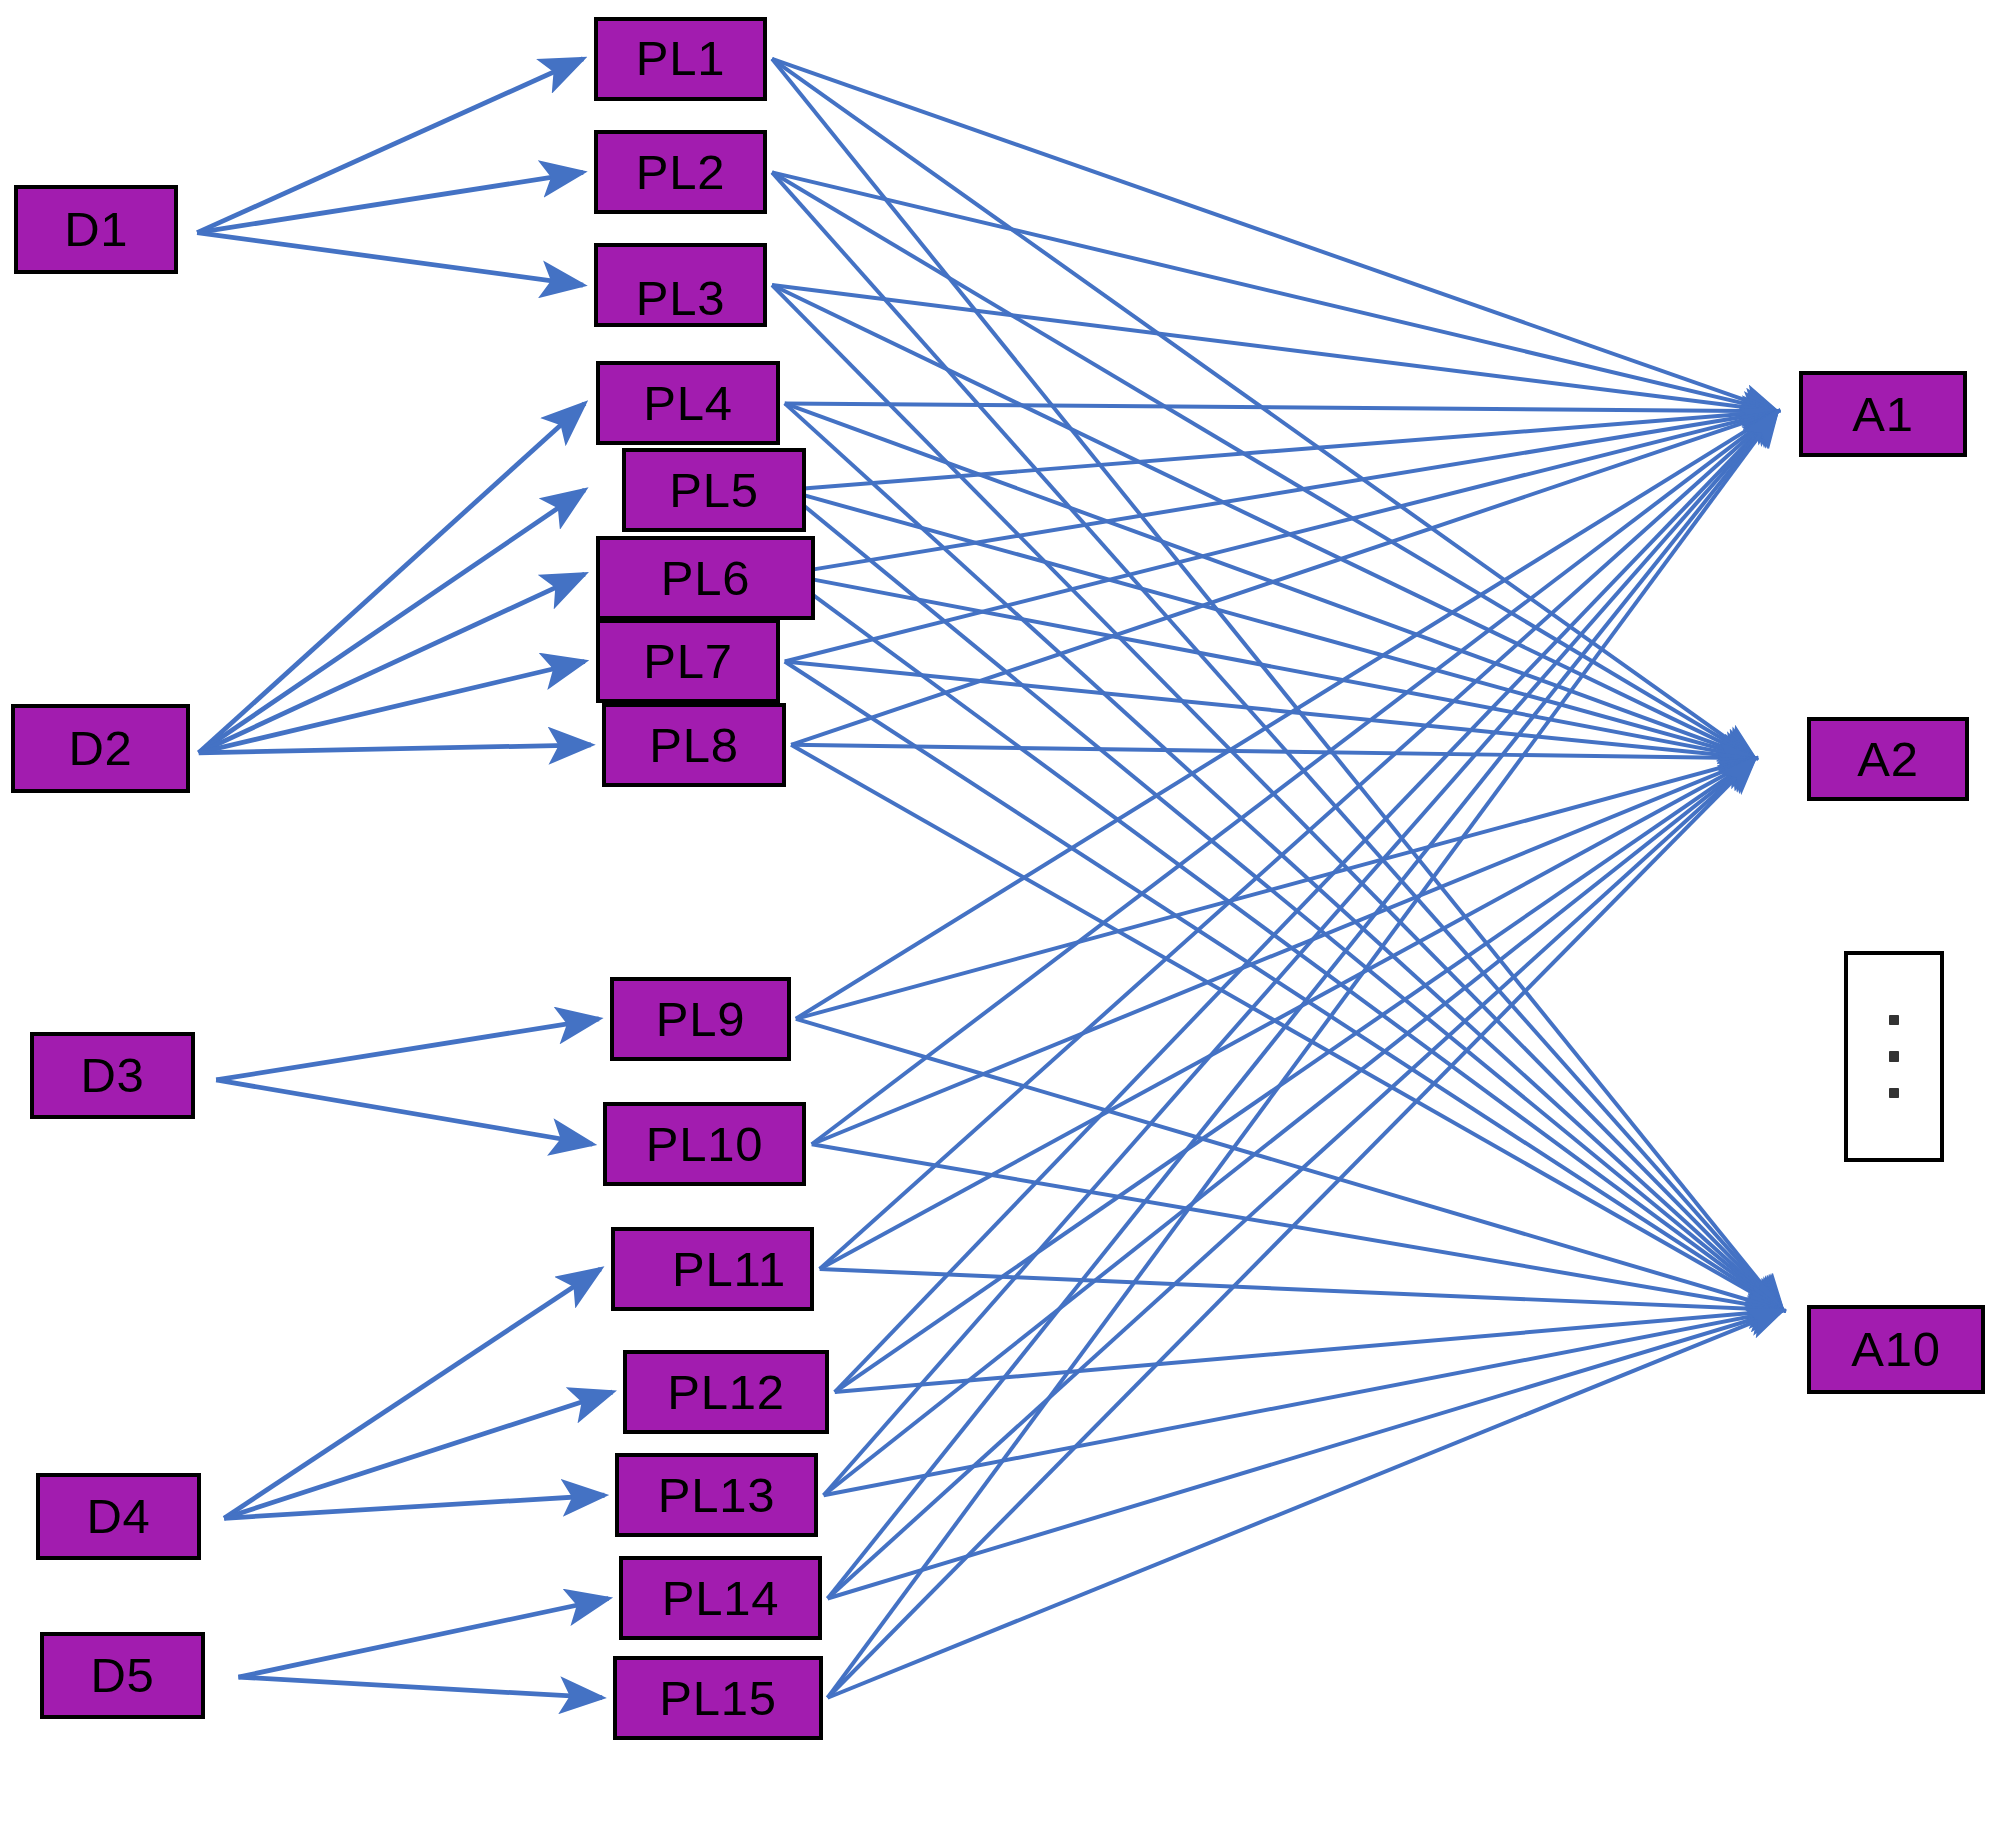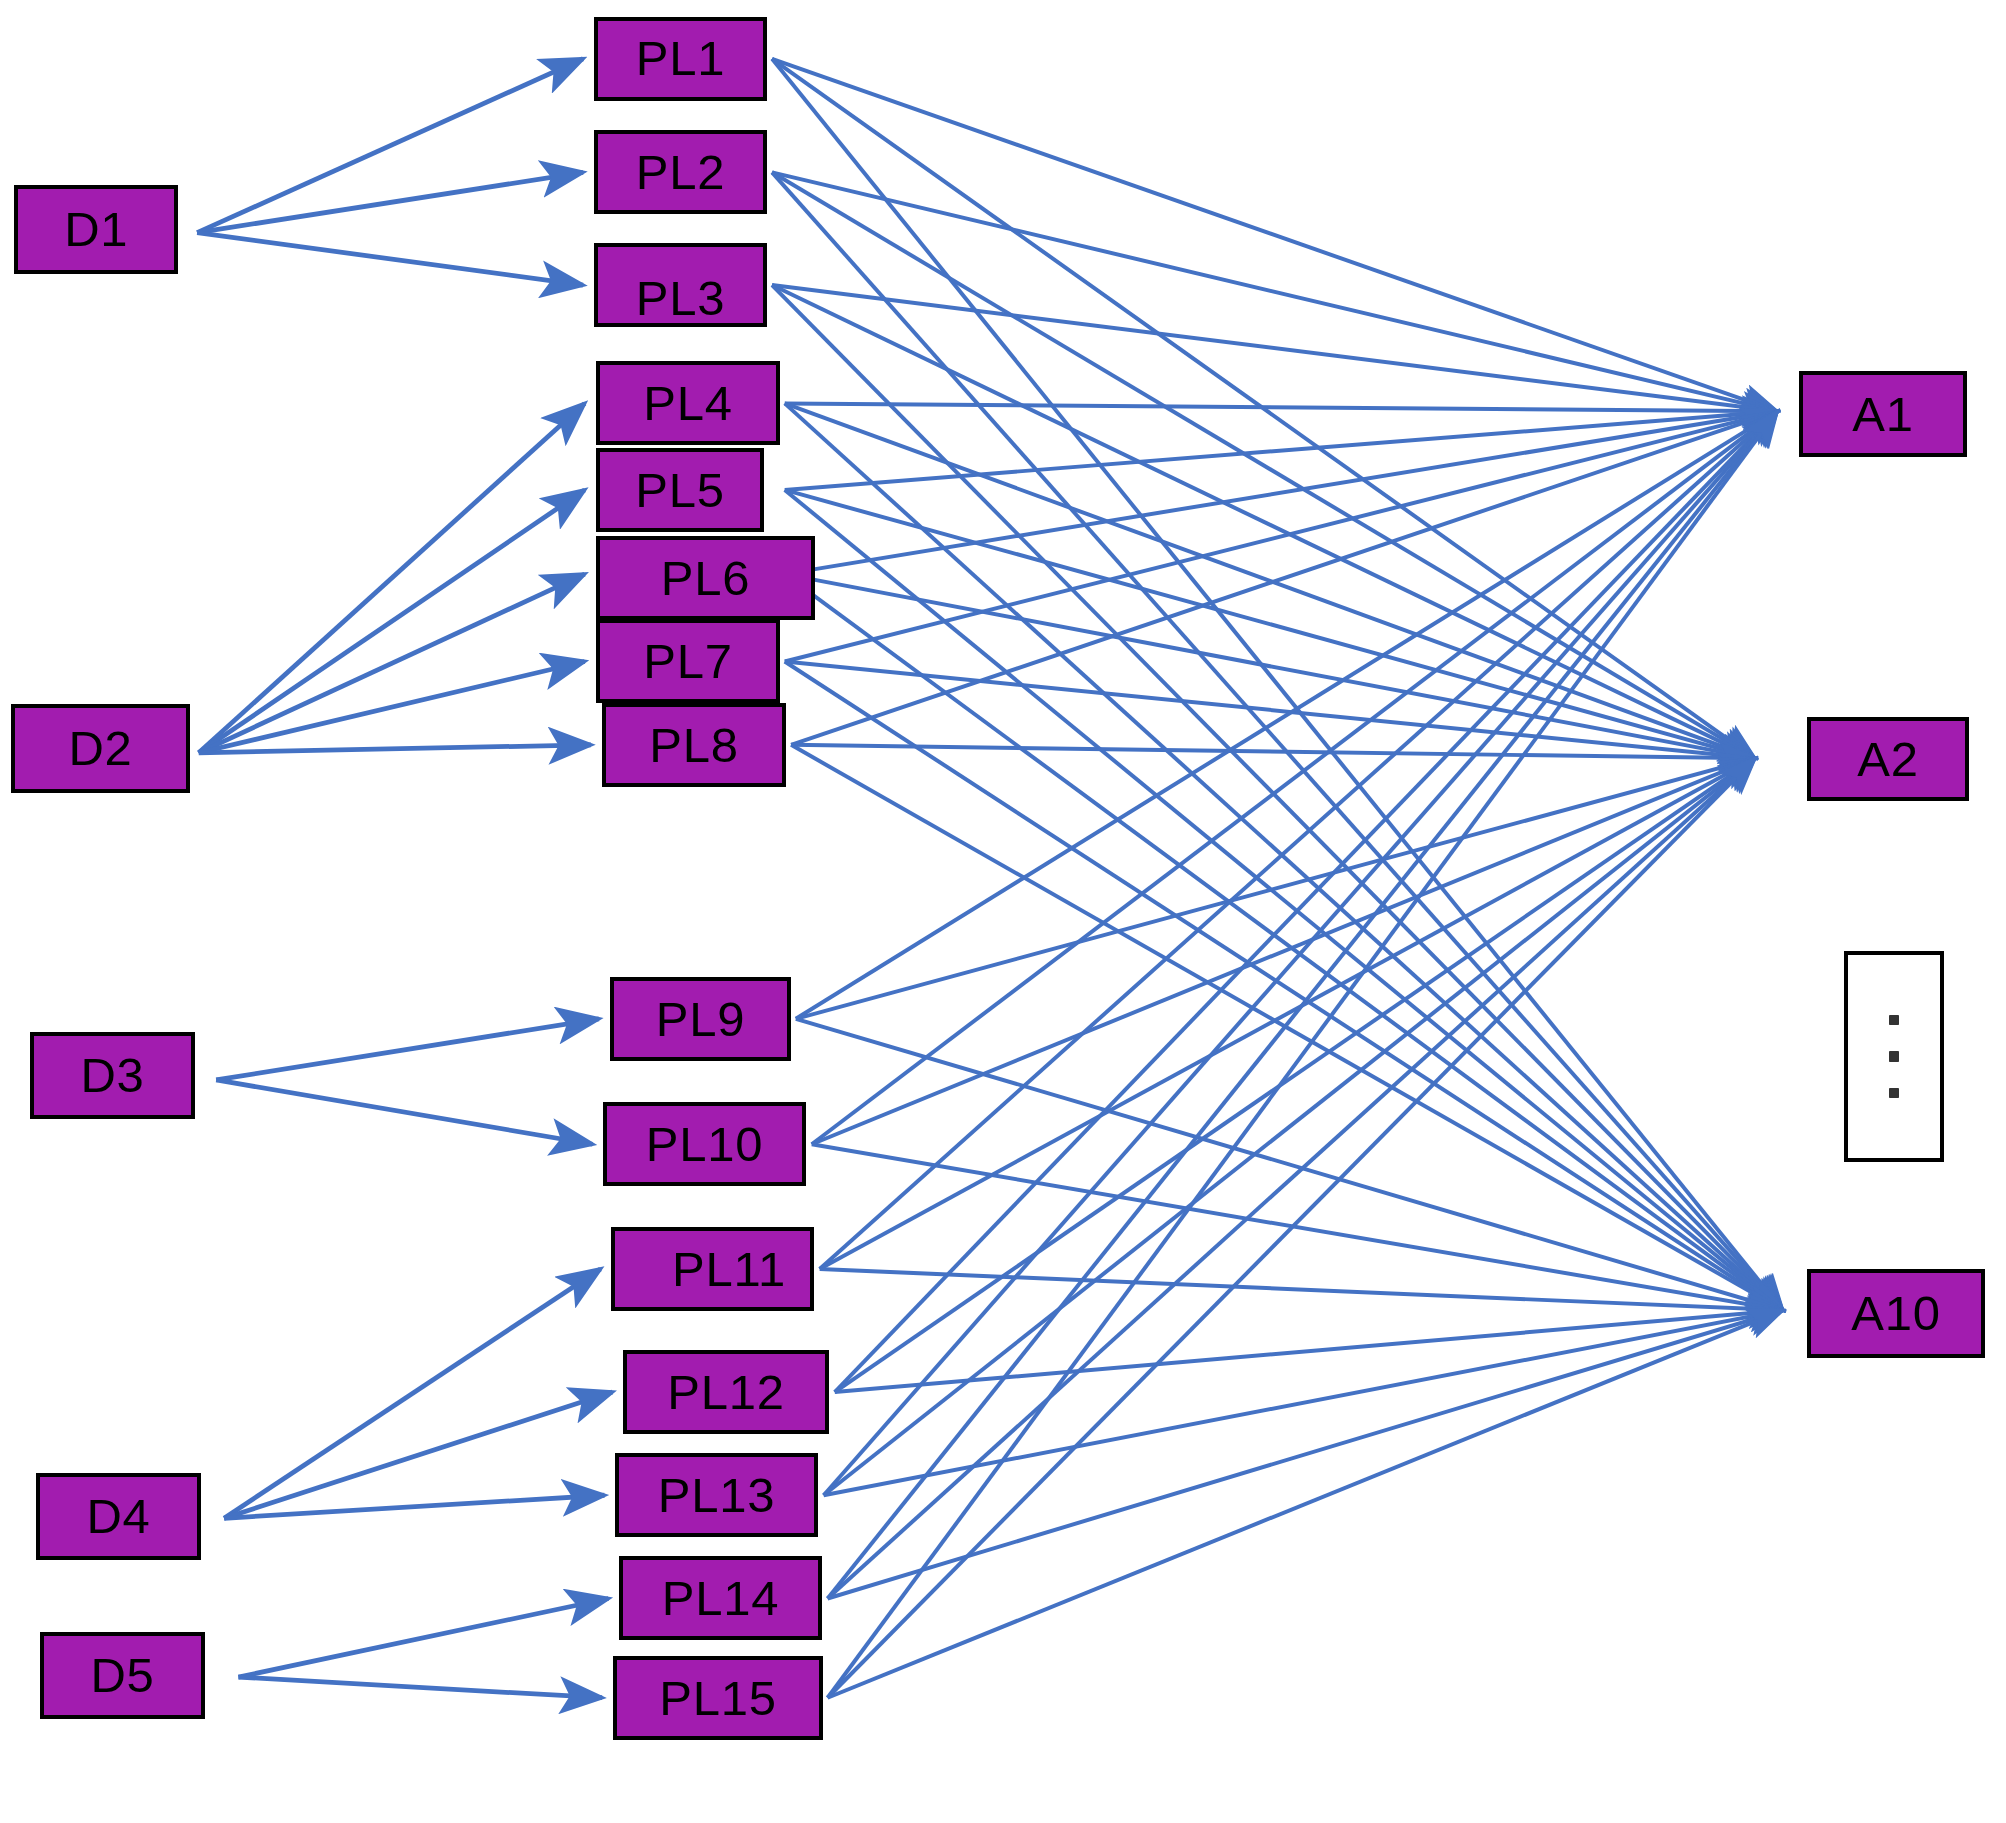--- a/index.html
+++ b/index.html
@@ -133,21 +133,21 @@
       </div>
       <div class="node plcol" style="left: 594px; top: 130px; width: 173px; height: 84px;">
         <span>PL2</span>
       </div>
       <div class="node plcol" style="left: 594px; top: 243px; width: 173px; height: 84px; align-items: flex-end;">
         <span>PL3</span>
       </div>
       <div class="node plcol" style="left: 596px; top: 361px; width: 184px; height: 84px;">
         <span>PL4</span>
       </div>
-      <div class="node plcol" style="left: 596px; top: 448px; width: 168px; height: 84px; justify-content: center;">
+      <div class="node plcol" style="left: 622px; top: 448px; width: 184px; height: 84px; justify-content: center;">
         <span>PL5</span>
       </div>
       <div class="node plcol" style="left: 596px; top: 536px; width: 219px; height: 84px;">
         <span>PL6</span>
       </div>
       <div class="node plcol" style="left: 596px; top: 619px; width: 184px; height: 84px;">
         <span>PL7</span>
       </div>
       <div class="node plcol" style="left: 602px; top: 703px; width: 184px; height: 84px;">
         <span>PL8</span>
@@ -174,21 +174,21 @@
         <span>PL15</span>
       </div>
     </div>
   <div id="nodes-right">
       <div class="node acol" style="left: 1799px; top: 371px; width: 168px; height: 86px;">
         <span>A1</span>
       </div>
       <div class="node acol" style="left: 1807px; top: 717px; width: 162px; height: 84px;">
         <span>A2</span>
       </div>
-      <div class="node acol" style="left: 1807px; top: 1269px; width: 178px; height: 89px;">
+      <div class="node acol" style="left: 1807px; top: 1305px; width: 178px; height: 89px;">
         <span>A10</span>
       </div>
       <div class="dots-node" style="left: 1844px; top: 951px; width: 100px; height: 211px;">
         <i></i>
         <i></i>
         <i></i>
       </div>
     </div>
 
 </div>

